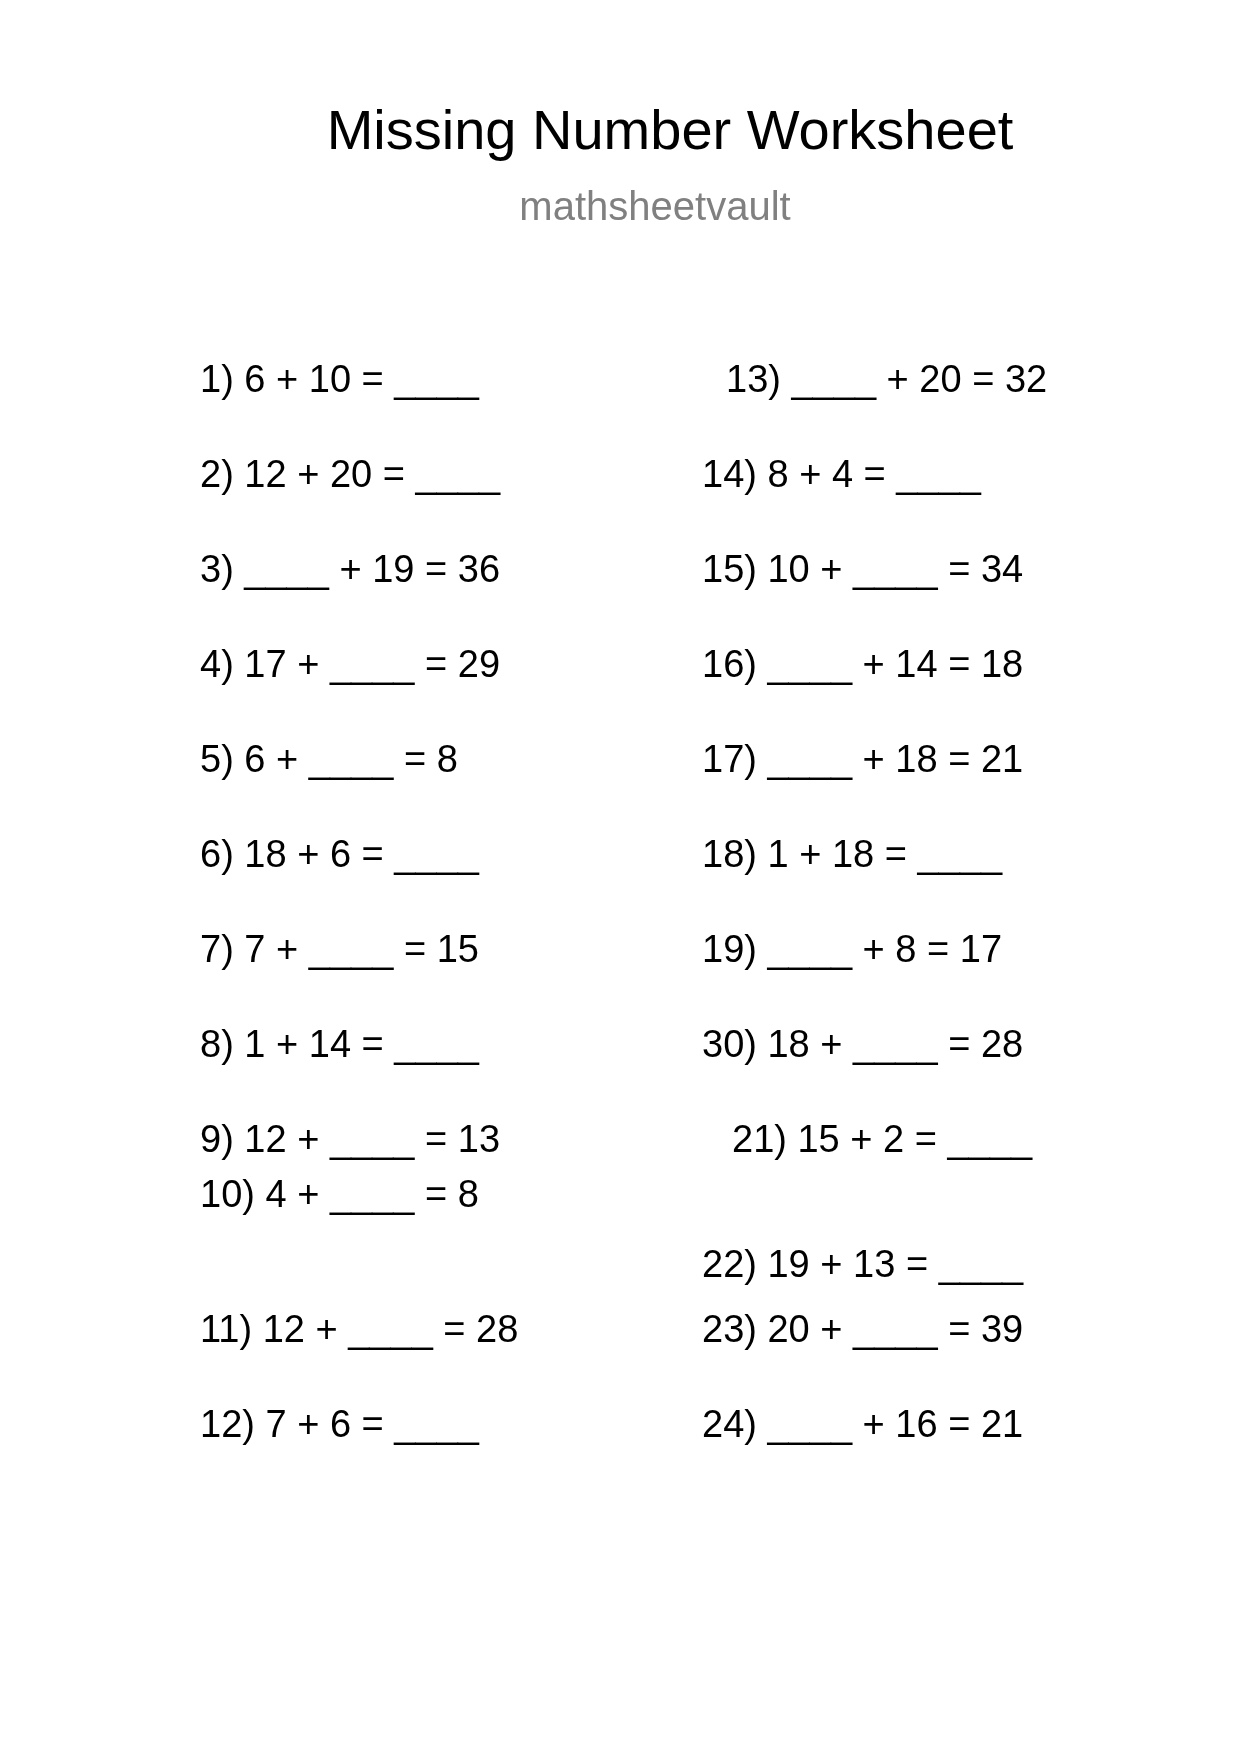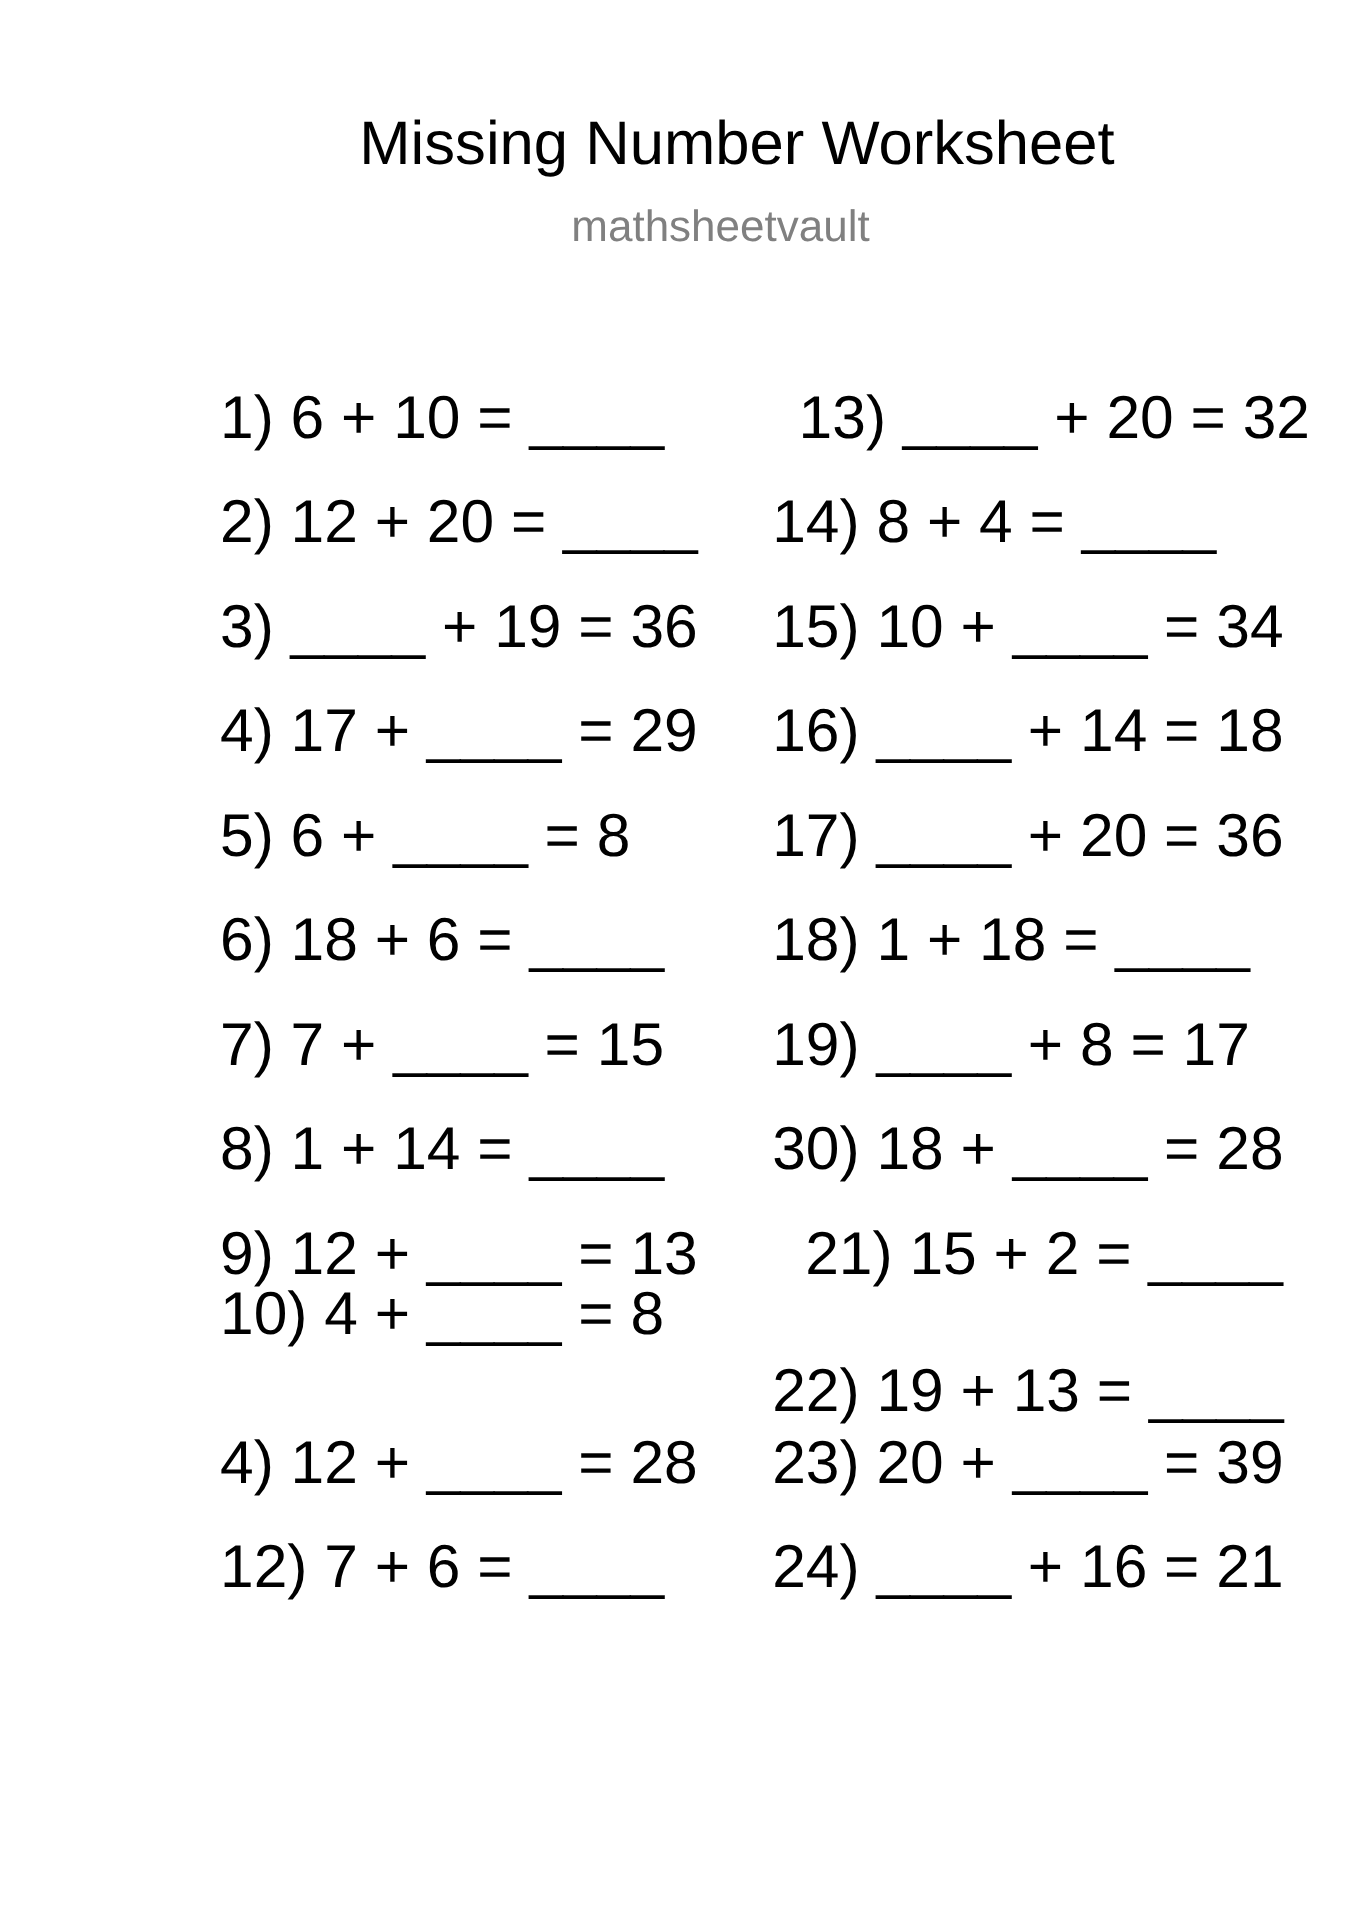--- a/index.html
+++ b/index.html
@@ -2,48 +2,48 @@
 <html><head>
 <meta charset="utf-8">
 <style>
   html, body { margin: 0; padding: 0; background: #ffffff; }
   body { width: 1240px; height: 1754px; position: relative; overflow: hidden;
          font-family: "Liberation Sans", sans-serif; color: #000; }
   .title { position: absolute; left: 0; width: 1340px; top: 98px; text-align: center;
            font-size: 56px; line-height: 64px; color: #000; }
   .subtitle { position: absolute; left: 0; width: 1310px; top: 183px; text-align: center;
               font-size: 40px; line-height: 46px; color: #808080; }
-  .problem { position: absolute; font-size: 55px; line-height: 48px; white-space: pre; color: #000; }
+  .problem { position: absolute; font-size: 38px; line-height: 48px; white-space: pre; color: #000; }
 </style>
 </head>
 <body>
 
 <div class="title">Missing Number Worksheet</div>
 <div class="subtitle">mathsheetvault</div>
 
 <div>
 
   <div class="problem" style="left:200px;top:355px">1) 6 + 10 = ____</div>
   <div class="problem" style="left:200px;top:450px">2) 12 + 20 = ____</div>
   <div class="problem" style="left:200px;top:545px">3) ____ + 19 = 36</div>
   <div class="problem" style="left:200px;top:640px">4) 17 + ____ = 29</div>
   <div class="problem" style="left:200px;top:735px">5) 6 + ____ = 8</div>
   <div class="problem" style="left:200px;top:830px">6) 18 + 6 = ____</div>
   <div class="problem" style="left:200px;top:925px">7) 7 + ____ = 15</div>
   <div class="problem" style="left:200px;top:1020px">8) 1 + 14 = ____</div>
   <div class="problem" style="left:200px;top:1115px">9) 12 + ____ = 13</div>
   <div class="problem" style="left:200px;top:1170px">10) 4 + ____ = 8</div>
-  <div class="problem" style="left:200px;top:1305px">4) 12 + ____ = 28</div>
+  <div class="problem" style="left:200px;top:1305px">11) 12 + ____ = 28</div>
   <div class="problem" style="left:200px;top:1400px">12) 7 + 6 = ____</div>
 
   <div class="problem" style="left:726px;top:355px">13) ____ + 20 = 32</div>
   <div class="problem" style="left:702px;top:450px">14) 8 + 4 = ____</div>
   <div class="problem" style="left:702px;top:545px">15) 10 + ____ = 34</div>
   <div class="problem" style="left:702px;top:640px">16) ____ + 14 = 18</div>
-  <div class="problem" style="left:702px;top:735px">17) ____ + 20 = 36</div>
+  <div class="problem" style="left:702px;top:735px">17) ____ + 18 = 21</div>
   <div class="problem" style="left:702px;top:830px">18) 1 + 18 = ____</div>
   <div class="problem" style="left:702px;top:925px">19) ____ + 8 = 17</div>
   <div class="problem" style="left:702px;top:1020px">30) 18 + ____ = 28</div>
   <div class="problem" style="left:732px;top:1115px">21) 15 + 2 = ____</div>
   <div class="problem" style="left:702px;top:1240px">22) 19 + 13 = ____</div>
   <div class="problem" style="left:702px;top:1305px">23) 20 + ____ = 39</div>
   <div class="problem" style="left:702px;top:1400px">24) ____ + 16 = 21</div>
 </div>
 
 </body></html>

